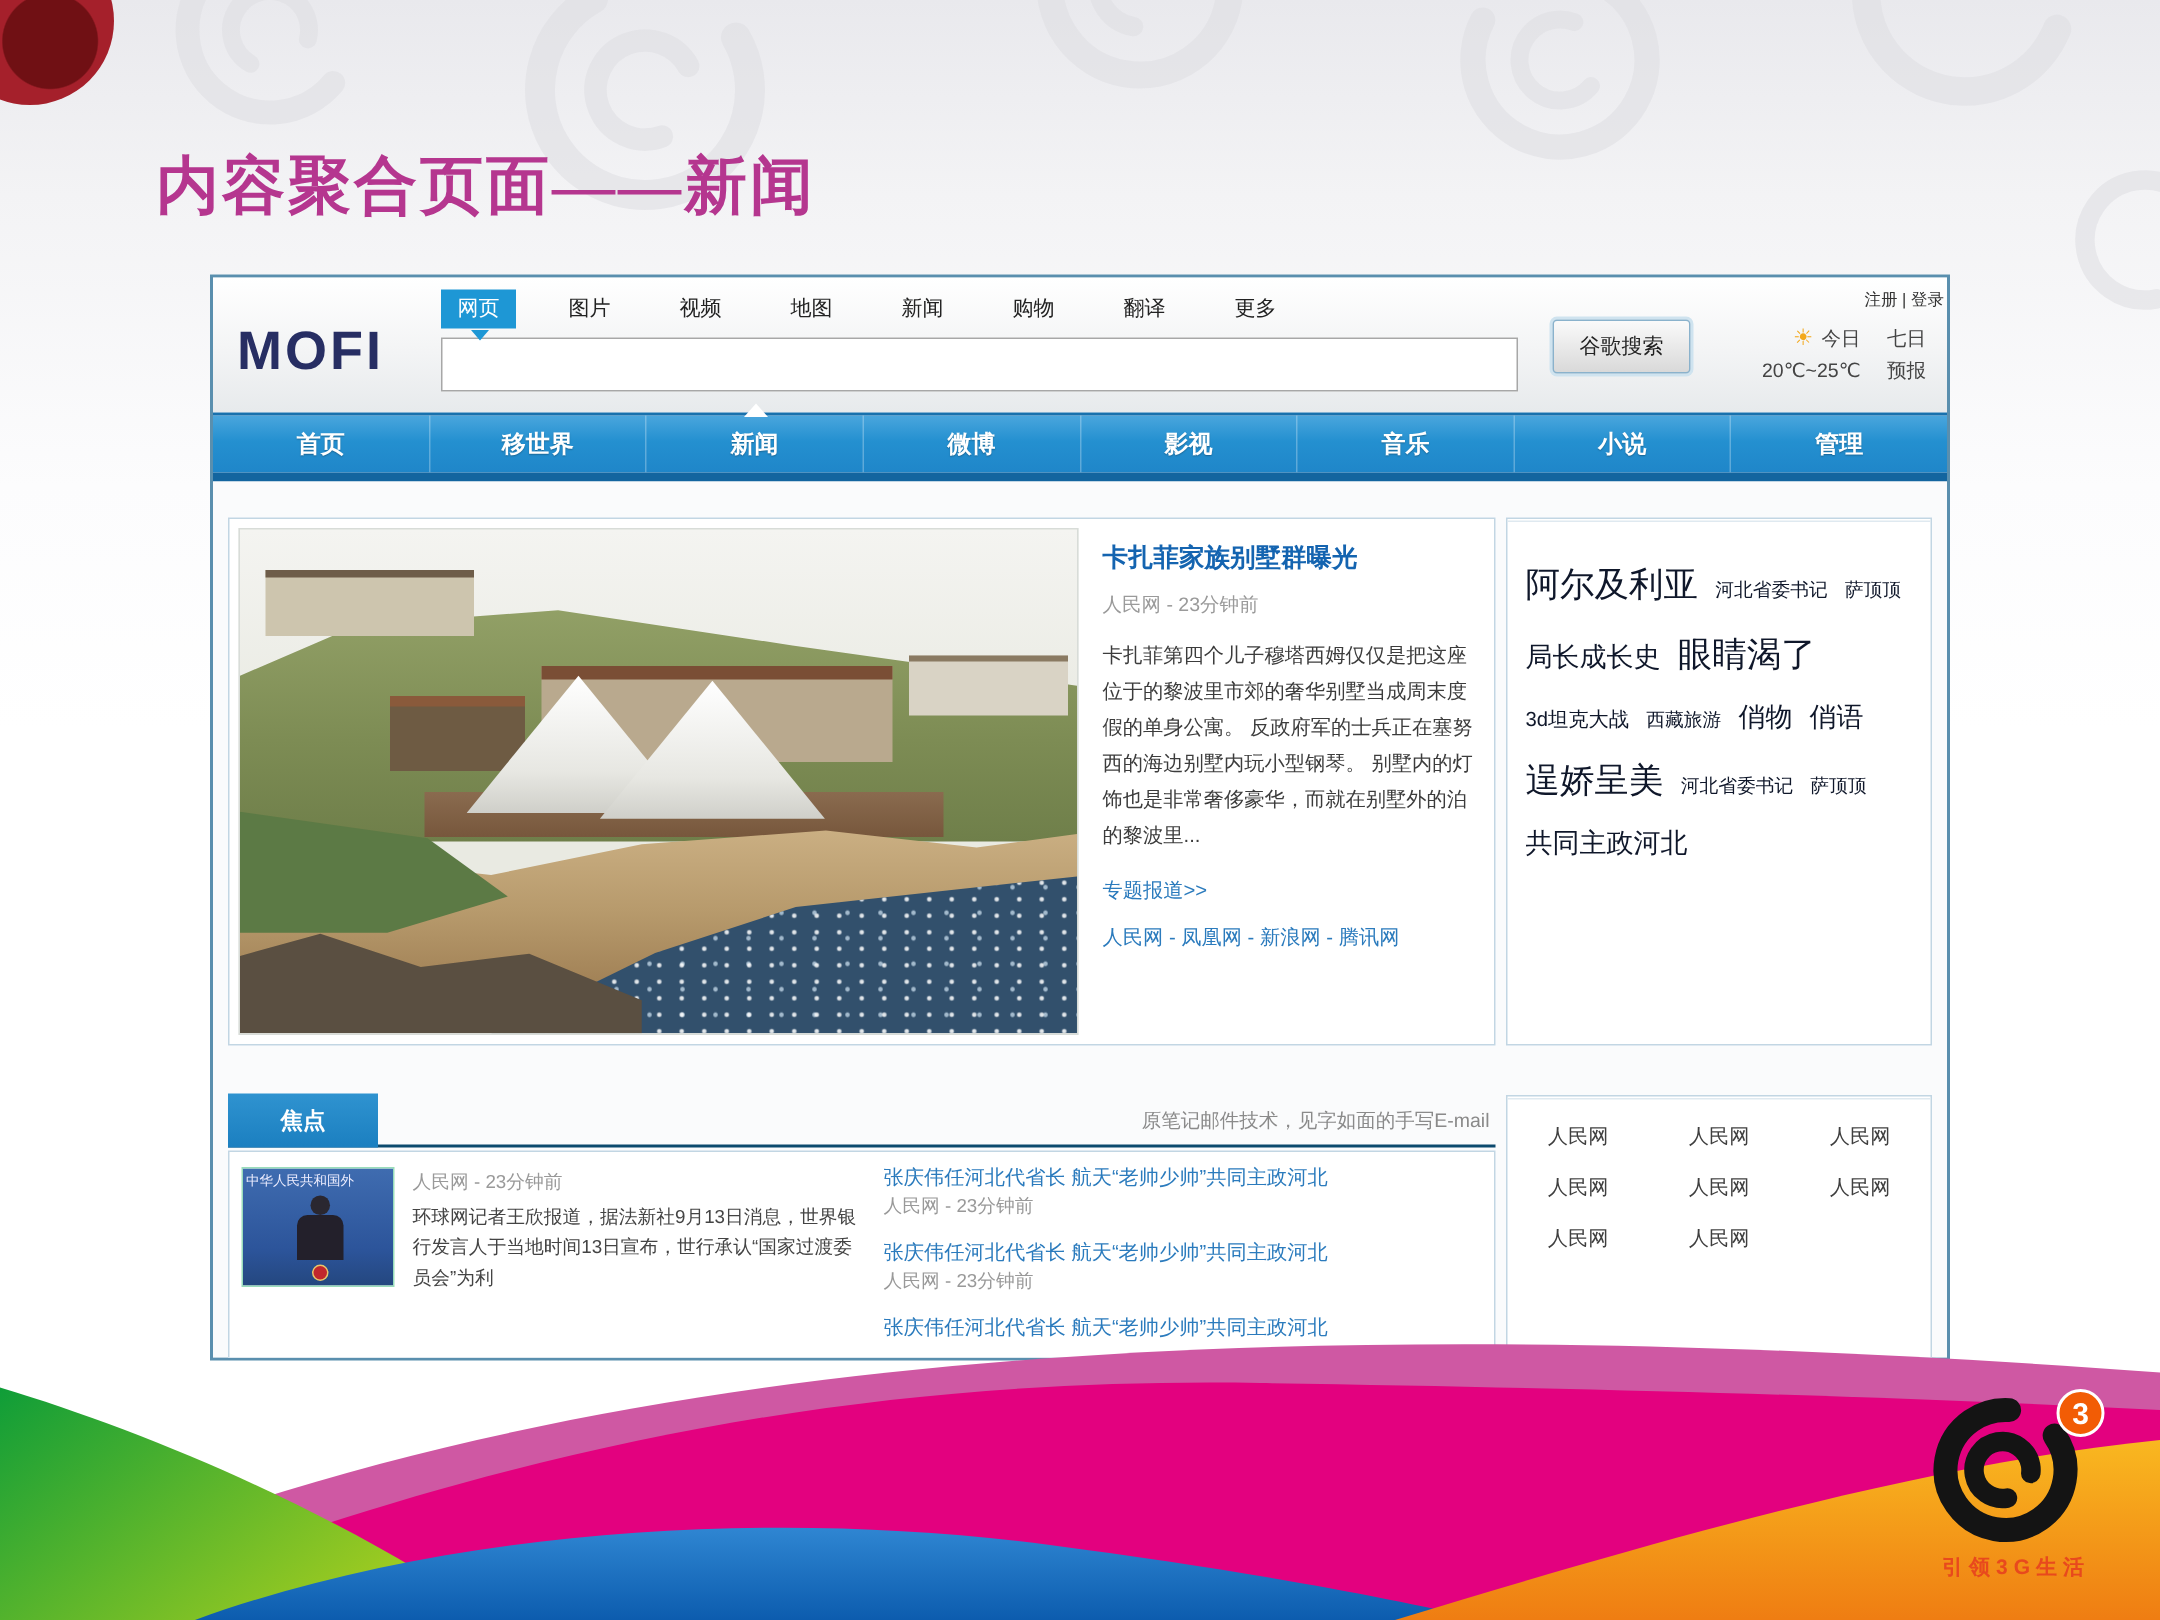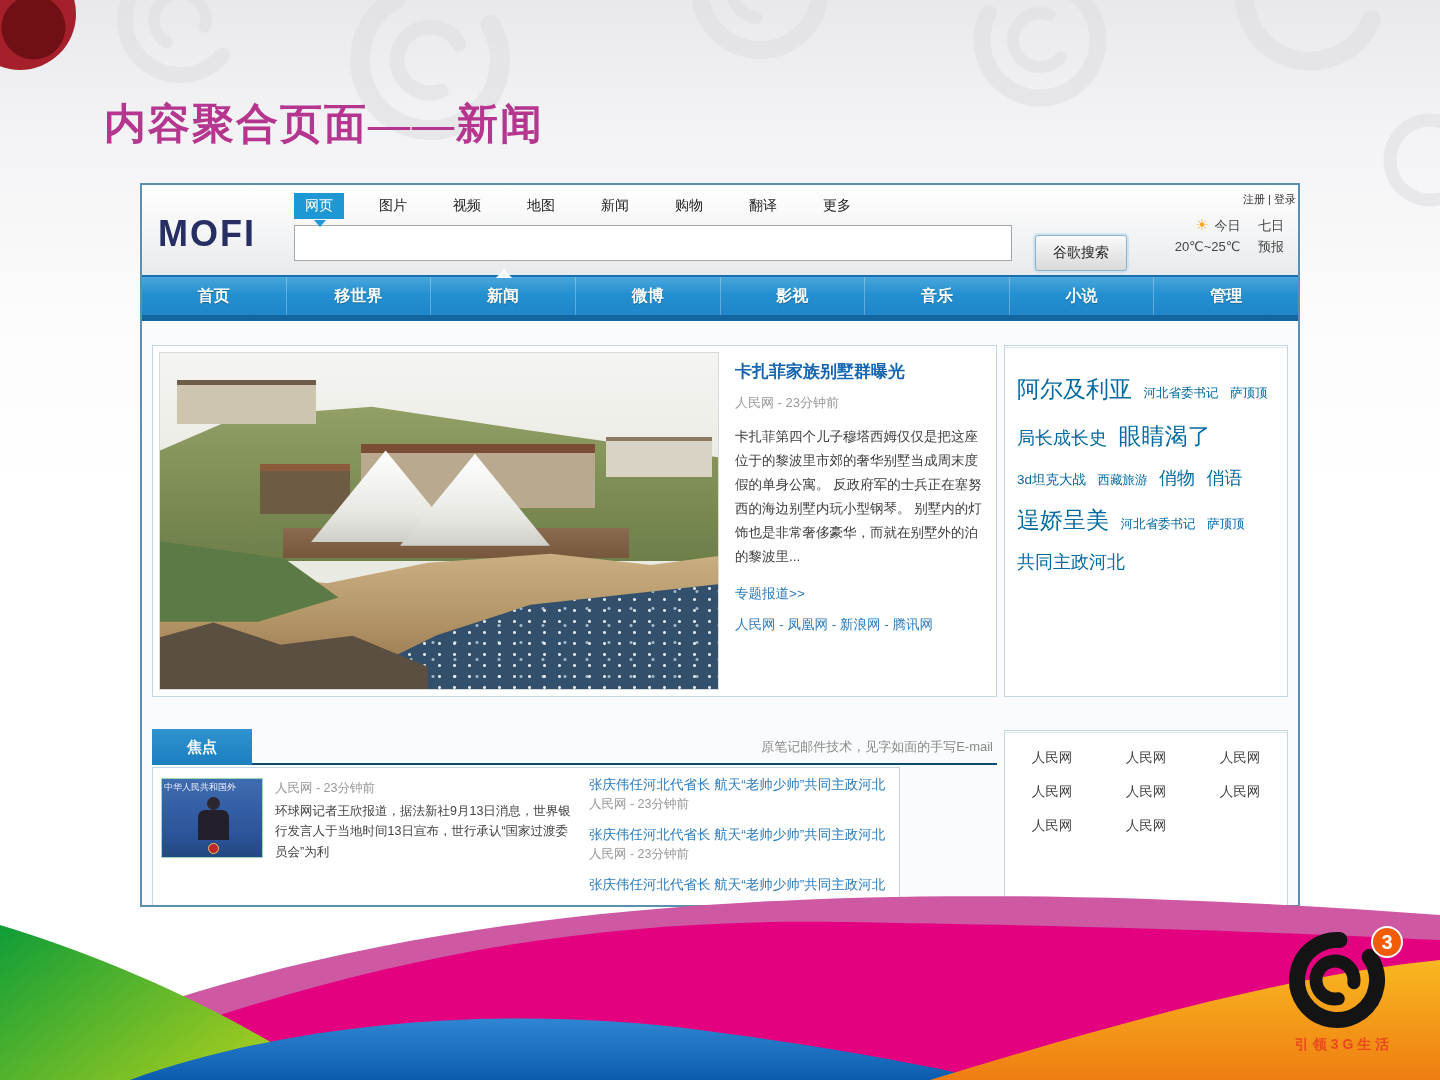--- a/index.html
+++ b/index.html
@@ -25,21 +25,21 @@
   .b-header { position:absolute; left:0; top:0; right:0; height:90px;
               background:linear-gradient(180deg,#ffffff 0%,#f3f4f5 55%,#e7eaec 100%); }
   .mofi { position:absolute; left:16px; top:28px; font-size:36px; font-weight:800; color:#272e63; letter-spacing:2px; }
   .stabs { position:absolute; left:152px; top:8px; display:flex; gap:24px; font-size:14px; color:#222; }
   .stab { padding:4px 11px; cursor:pointer; }
   .stab.active { background:#1e97d5; color:#fff; }
   .stab-pointer { position:absolute; left:172px; top:35px; width:0; height:0;
                   border:6px solid transparent; border-top:7px solid #1e97d5; z-index:3; }
   .search-box { position:absolute; left:152px; top:40px; width:718px; height:36px;
                 border:1px solid #a7a7a7; background:#fff; font-size:15px; padding:0 8px; }
-  .search-btn { position:absolute; left:893px; top:50px; width:92px; height:36px; font-size:14px; color:#222;
+  .search-btn { position:absolute; left:893px; top:28px; width:92px; height:36px; font-size:14px; color:#222;
                 background:linear-gradient(180deg,#fafafa,#d9d9d9); border:1px solid #8ab2cc;
                 border-radius:3px; box-shadow:0 0 0 2px #cfe3ef; cursor:pointer; }
   .acct { position:absolute; right:2px; top:7px; font-size:11px; color:#333; }
   .acct a { color:#333; text-decoration:none; cursor:pointer; }
   .wline { position:absolute; right:14px; font-size:13px; color:#444; text-align:right; }
   .wline.one { top:31px; } .wline.two { top:53px; }
   .sun { color:#f3a81b; font-size:15px; margin-right:2px; }
   .wgap { display:inline-block; width:14px; }
 
   .nav-pointer { position:absolute; left:354px; top:76px; width:0; height:0;
@@ -87,32 +87,32 @@
   .art-col { position:absolute; left:582px; top:14px; width:252px; }
   .art-headline { font-size:17px; font-weight:bold; color:#1464b0; cursor:pointer; }
   .art-source { margin-top:11px; color:#9a9a9a; font-size:13px; }
   .art-body { margin-top:13px; font-size:13.5px; color:#3c3c3c; line-height:1.78; }
   .art-topic { margin-top:16px; color:#2b7bbd; font-size:13.5px; cursor:pointer; }
   .art-links { margin-top:13px; color:#2b7bbd; font-size:13.5px; cursor:pointer; }
 
   .side-card { left:862px; top:24px; width:284px; height:352px; }
   .side-head { padding:9px 12px 8px; color:#5c6a74; font-size:14px; border-bottom:1px solid #c9dae5; }
   .side-inner { border-top:1px solid #dfe9f0; margin-top:1px; }
-  .cloud { padding:18px 12px; line-height:2.05; color:#0369a1; }
+  .cloud { padding:18px 12px; line-height:2.05; color:#0f172a; }
   .cloud span { margin-right:7px; cursor:pointer; white-space:nowrap; }
   .sz-xl { font-size:23px; } .sz-l { font-size:18px; }
   .sz-sm { font-size:13.5px; } .sz-s { font-size:12.5px; }
 
   .focus-bar { position:absolute; left:10px; top:408px; width:845px; height:36px; border-bottom:2px solid #0c4a6e;text-align:center; }
   .focus-tab { position:absolute; left:0; top:0; width:100px; height:36px; display:flex; align-items:center;
                justify-content:center; color:#fff; font-size:15px; font-weight:bold; cursor:pointer;
                background:linear-gradient(180deg,#2f93d0,#1b7fc0); }
   .focus-note { position:absolute; right:4px; top:0; height:36px; line-height:36px; color:#8a8a8a; font-size:13px; }
 
-  .focus-card { left:10px; top:446px; width:748px; height:200px; overflow:hidden; }
+  .focus-card { left:10px; top:446px; width:845px; height:200px; overflow:hidden; }
   .thumb { position:absolute; left:8px; top:10px; width:102px; height:80px; overflow:hidden; cursor:pointer;
            background:linear-gradient(180deg,#3f6cb0 0%,#2c549a 70%,#24477f 100%); border:1px solid #9db; }
   .thumb-cap { position:absolute; left:2px; top:2px; width:100%; color:#eef; font-size:9px; white-space:nowrap; overflow:hidden; }
   .t-head { position:absolute; left:45px; top:18px; width:13px; height:13px; border-radius:50%; background:#2a2730; }
   .t-body { position:absolute; left:36px; top:31px; width:31px; height:30px; border-radius:7px 7px 0 0; background:#23202b; }
   .t-emblem { position:absolute; left:46px; top:64px; width:11px; height:11px; border-radius:50%; background:#c0272d; border:1px solid #e8c56a; }
   .lead-col { position:absolute; left:122px; top:8px; width:302px; }
   .lead-headline { font-size:14.5px; font-weight:bold; color:#1464b0; line-height:1.55; cursor:pointer; }
   .lead-source { margin-top:4px; color:#999; font-size:12.5px; }
   .lead-body { margin-top:4px; font-size:12.5px; color:#444; line-height:1.62; }

